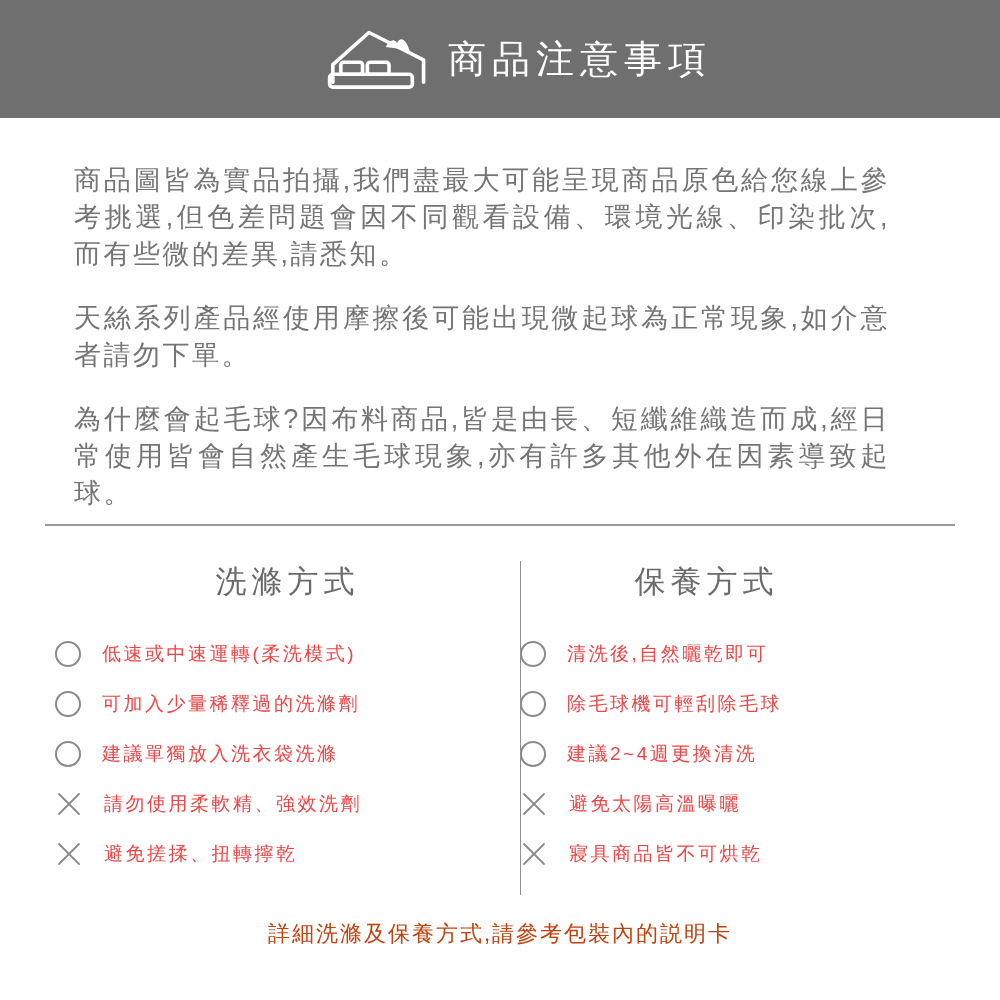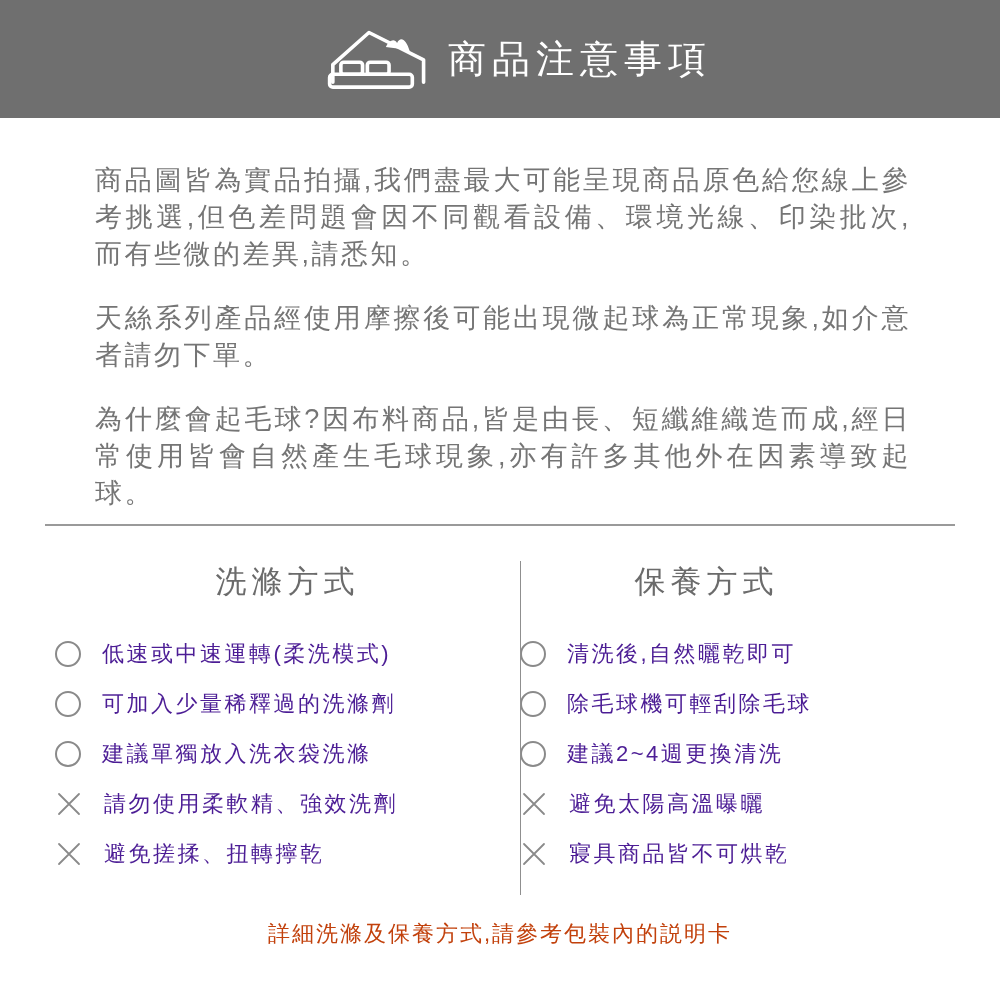--- a/index.html
+++ b/index.html
@@ -22,21 +22,21 @@
   }
   .banner .bed-icon { display: flex; align-items: center; }
   .banner h1 {
     color: #ffffff;
     font-size: 38px;
     font-weight: 500;
     letter-spacing: 6px;
   }
   
   .notices {
-    padding: 44px 50px 0 95px;
+    padding: 44px 50px 0 74px;
   }
   .notices p {
     width: 816px;
     font-size: 27px;
     line-height: 37px;
     letter-spacing: 2.5px;
     color: #757575;
     text-align: justify;
     margin-bottom: 27px;
   }
@@ -78,23 +78,23 @@
     list-style: none;
     margin-top: 27px;
   }
   .care-item {
     height: 50px;
     display: flex;
     align-items: center;
     gap: 21px;
   }
   .care-item .item-text {
-    font-size: 22px;
+    font-size: 19px;
     letter-spacing: 2.5px;
-    color: #4c1d95;
+    color: #ef4444;
     white-space: nowrap;
   }
   .marker { flex: 0 0 auto; display: inline-flex; align-items: center; justify-content: center; }
   .marker.circle {
     width: 26px; height: 26px;
     border: 2px solid #8a8a8a;
     border-radius: 50%;
   }
   .marker.cross { width: 28px; height: 28px; }
   

